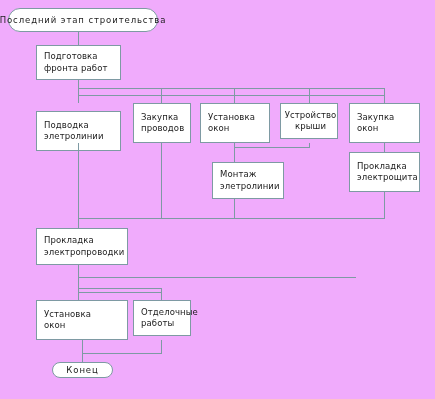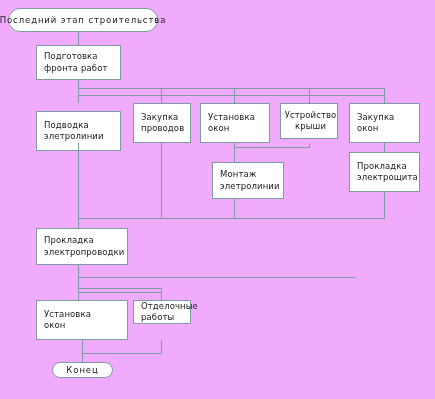--- a/index.html
+++ b/index.html
@@ -109,21 +109,21 @@
   <div class="node" style="left: 36px; top: 228px; width: 92px; height: 37px; background: rgb(255, 255, 255); border-color: rgb(126, 154, 163);">
     <span class="line">Прокладка</span>
     <span class="line">электропроводки</span>
   </div>
 
   <div class="node" style="left: 36px; top: 300px; width: 92px; height: 40px; background: rgb(255, 255, 255); border-color: rgb(126, 154, 163);">
     <span class="line">Установка</span>
     <span class="line">окон</span>
   </div>
 
-  <div class="node" style="left: 133px; top: 300px; width: 58px; height: 24px; background: rgb(255, 255, 255); border-color: rgb(126, 154, 163); justify-content: center;">
+  <div class="node" style="left: 133px; top: 300px; width: 58px; height: 36px; background: rgb(255, 255, 255); border-color: rgb(126, 154, 163); justify-content: center;">
     <span class="line">Отделочные</span>
     <span class="line">работы</span>
   </div>
 
   <div class="terminator" style="left: 52px; top: 362px; width: 61px; height: 16px; background: rgb(255, 255, 255); border-color: rgb(126, 154, 163);">
     <span class="line">Конец</span>
   </div>
 
   <div class="conn v" style="left: 78px; top: 32px; height: 13px; background: rgb(126, 154, 163);"></div>
 

